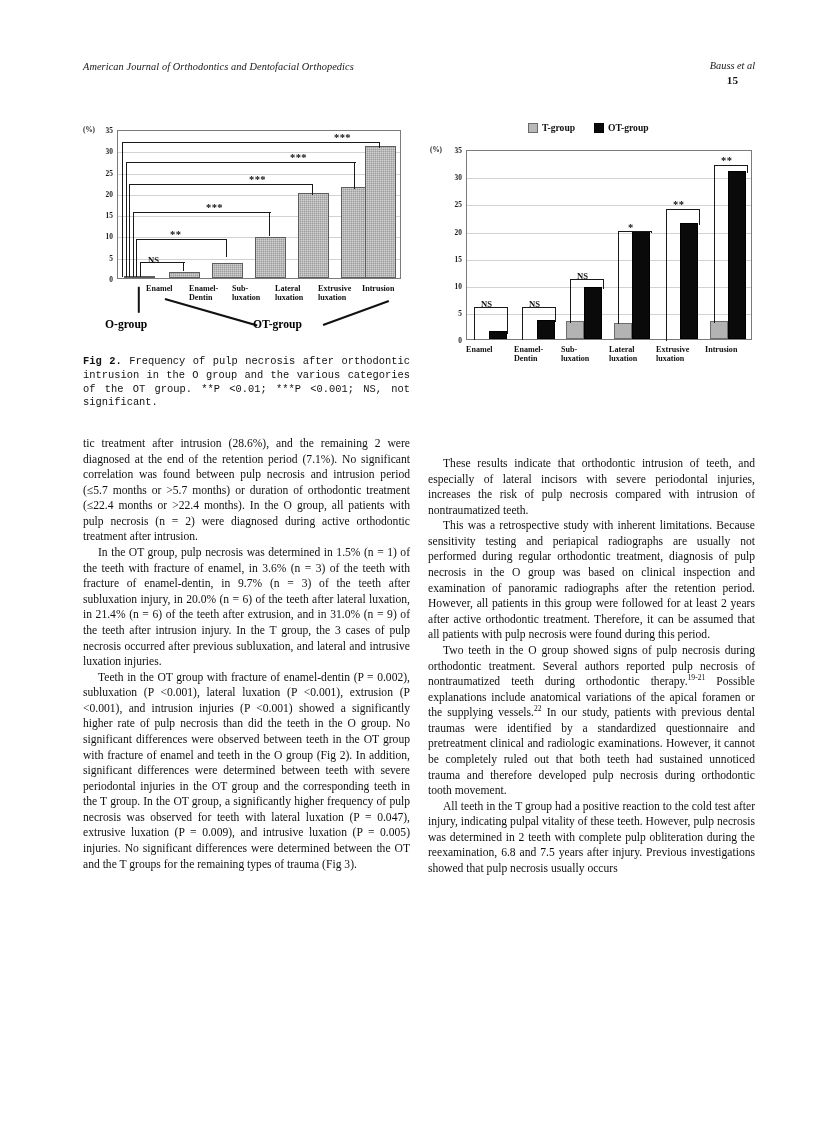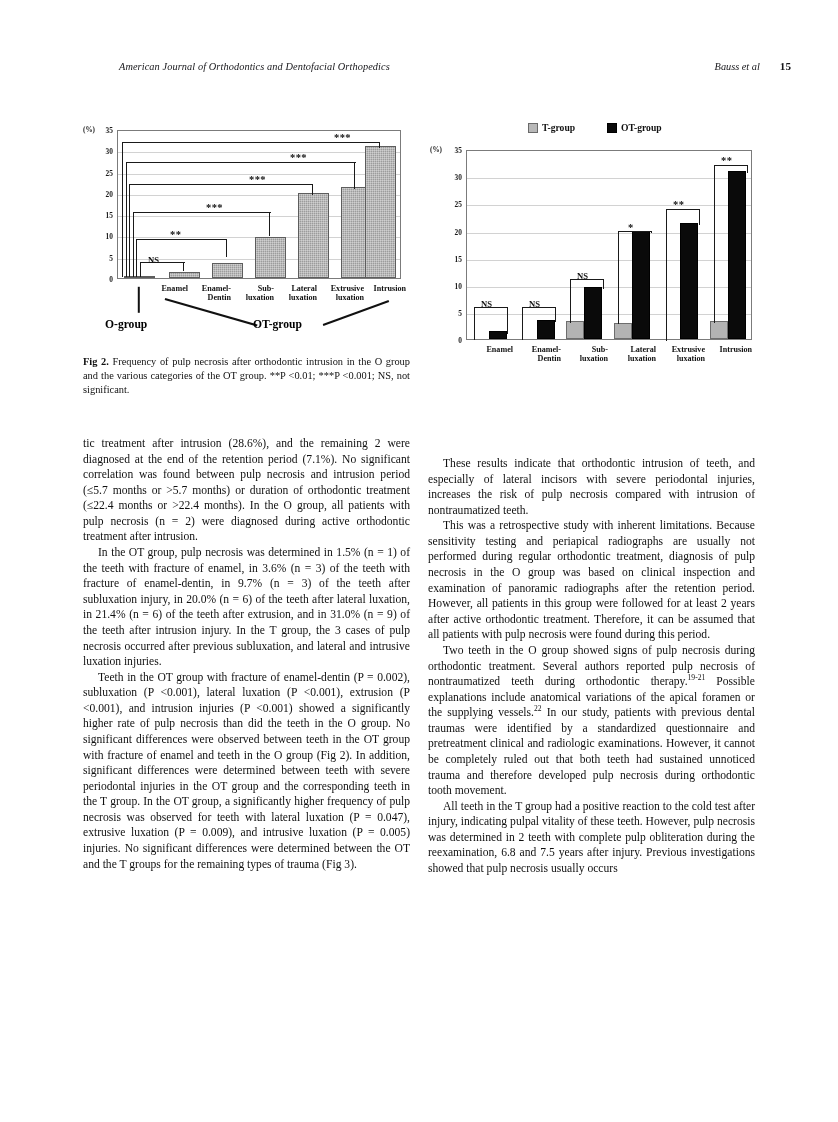--- a/index.html
+++ b/index.html
@@ -24,35 +24,35 @@
   }
 
   
   .runhead {
     position: absolute;
     left: 83px; top: 60px;
     width: 672px;
     display: flex;
     justify-content: space-between;
     align-items: flex-start;
-    margin-left: 36px;
   }
   .runhead-left {
     font-style: italic;
     font-size: 10.3px;
     line-height: 1.45;
     letter-spacing: .1px;
     color: #16161a;
   }
   .runhead-right {
     display: flex;
     align-items: center;
-    gap: 20px;
+    gap: 3px;
     font-size: 10.3px;
     color: #16161a;
+    flex-direction: column;
   }
   .runhead-right .auth { font-style: italic; }
   .runhead-right .pg { font-weight: bold; font-style: normal; font-size: 11.2px; }
 
   
   .col {
     position: absolute;
     width: 327px;
     font-size: 11.6px;
     line-height: 1.345;
@@ -73,21 +73,21 @@
     text-indent: 0;
     text-align: left;
     color: #000;
   }
   sup { font-size: 7.6px; vertical-align: super; line-height: 0; }
 
   
   .caption {
     position: absolute;
     width: 327px;
-    font-family: Liberation Serif, serif;
+    font-family: Liberation Mono, monospace;
     font-size: 10.4px;
     line-height: 1.33;
     text-align: justify;
     color: #111;
   }
   .caption b { font-weight: bold; }
 
   
   .figbox { position: absolute; }
 
@@ -135,21 +135,21 @@
   .bar.lightgray {
     background: #b3b3b3;
     border: 1px solid #6d6d6d;
   }
   .bar.black {
     background: #0a0a0a;
     border: 1px solid #000;
   }
   .xlab {
     position: absolute;
-    text-align: right;
+    text-align: left;
     font-family: "Liberation Serif", serif;
     font-weight: bold;
     font-size: 8.1px;
     line-height: 1.12;
     color: #111;
   }
   .sig {
     position: absolute;
     font-family: "Liberation Serif", serif;
     font-weight: bold;
@@ -175,21 +175,21 @@
     font-size: 11.6px;
     color: #000;
     white-space: nowrap;
   }
   .leader { position: absolute; background: #111; transform-origin: left center; height: 1.6px; }
 
   
   .legend {
     position: absolute;
     display: flex;
-    gap: 32px;
+    gap: 19px;
     align-items: center;
     font-family: "Liberation Serif", serif;
     font-weight: bold;
     font-size: 9.6px;
     color: #111;
   }
   .legend .item { display: flex; align-items: center; gap: 4px; }
   .legend .sw { width: 8px; height: 8px; display: inline-block; }
   .legend .sw.gray { background: #b8b8b8; border: 1px solid #6a6a6a; }
   .legend .sw.black { background: #0a0a0a; border: 1px solid #000; }

